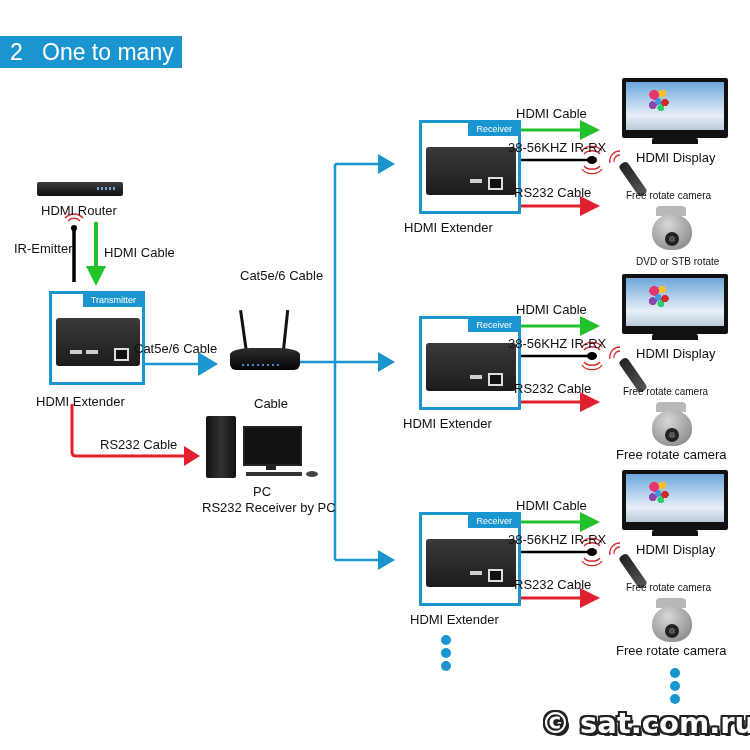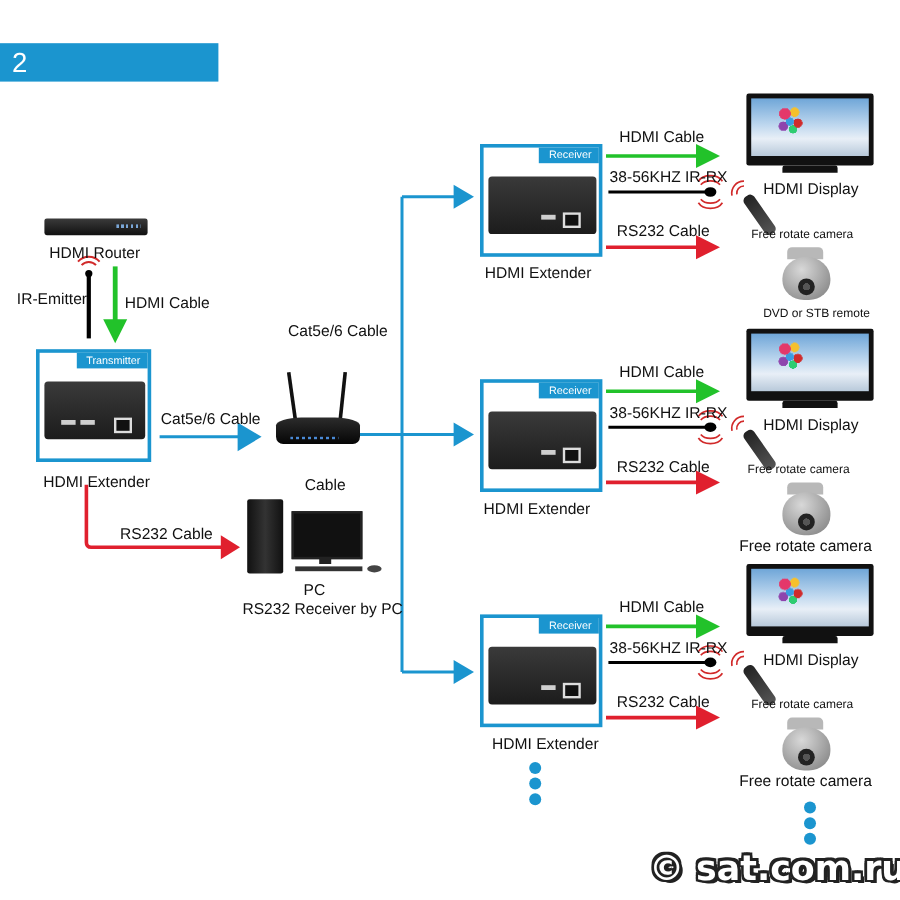--- a/index.html
+++ b/index.html
@@ -4,21 +4,21 @@
 <style>
   html, body { margin:0; padding:0; background:#ffffff; }
   body { width:750px; height:750px; position:relative; overflow:hidden; font-family:"Liberation Sans", sans-serif; color:#111; }
   .abs { position:absolute; }
   .title-bar { left:0; top:36px; width:182px; height:32px; background:#1b95cf; color:#fff; font-size:23px; line-height:32px; white-space:nowrap; }
   .title-bar .num { position:absolute; left:10px; }
   .title-bar .txt { position:absolute; left:42px; }
   .lbl { position:absolute; font-size:13px; white-space:nowrap; color:#111; }
   .lbl.sm { font-size:10px; }
   svg.wires { position:absolute; left:0; top:0; width:750px; height:750px; }
-  .ext-frame { position:absolute; border:3px solid #1b95cf; background:#fff; box-sizing:border-box; }
+  .ext-frame { position:absolute; border:3px solid #1b95cf; background:#fff; box-sizing:border-box;margin-left:19px; }
   .ext-tag { position:absolute; right:0; top:0; background:#1b95cf; color:#fff; font-size:9px; padding:1px 6px 2px 8px; }
   .device { position:absolute; background:linear-gradient(#3a3a3a,#1c1c1c); border-radius:3px; }
   .device .port { position:absolute; background:#cfcfcf; height:4px; }
   .device .rj { position:absolute; width:11px; height:9px; border:2px solid #ddd; background:#111; }
   .tv { position:absolute; background:#111; border-radius:2px; }
   .tv .screen { position:absolute; left:4px; top:4px; right:4px; bottom:8px; background:linear-gradient(180deg,#6fa6d8 0%,#bcd6ee 45%,#e8eff7 70%,#b8c9da 100%); }
   .tv .balloons { position:absolute; left:20%; top:10%; width:28%; height:55%; border-radius:50%;
      background:radial-gradient(circle at 30% 30%,#e4386a 0 18%,transparent 19%),radial-gradient(circle at 60% 25%,#f6c02c 0 15%,transparent 16%),radial-gradient(circle at 45% 55%,#3c9be0 0 16%,transparent 17%),radial-gradient(circle at 70% 60%,#d02b2b 0 15%,transparent 16%),radial-gradient(circle at 25% 70%,#8e44ad 0 14%,transparent 15%),radial-gradient(circle at 55% 80%,#2ecc71 0 13%,transparent 14%); }
   .tv-stand { position:absolute; background:#111; border-radius:2px 2px 0 0; }
   .camera { position:absolute; }
@@ -28,20 +28,21 @@
   .remote { position:absolute; width:10px; height:38px; background:linear-gradient(#222,#555); border-radius:4px; transform:rotate(-35deg); }
   .dot { position:absolute; width:10px; height:10px; background:#1b95cf; border-radius:50%; }
   .watermark { position:absolute; left:541px; top:706px; font-family:"DejaVu Sans", sans-serif; font-weight:bold; font-size:29px; color:#fff; letter-spacing:0px;
      text-shadow: -2px -2px 0 #222, 2px -2px 0 #222, -2px 2px 0 #222, 2px 2px 0 #222, 0 2px 0 #222, 0 -2px 0 #222, 2px 0 0 #222, -2px 0 0 #222, 3px 3px 0 #222; white-space:nowrap; }
 </style>
 </head>
 <body>
 
 <div class="abs title-bar">
   <span class="num">2</span>
+  <span class="txt">One to many</span>
 </div>
 
 <svg class="wires" viewBox="0 0 750 750">
 
   <g>
     <line x1="96" y1="222" x2="96" y2="268" stroke="#22c22a" stroke-width="4"></line>
     <polygon points="86,266 106,266 96,286" fill="#22c22a"></polygon>
   </g>
 
   <g>
@@ -192,21 +193,21 @@
       </div>
       <div class="tv-stand" style="left:652px;top:138px;width:46px;height:6px;"></div>
       <div class="lbl" style="left:636px;top:150px;">HDMI Display</div>
       <div class="remote" style="left:628px;top:160px;"></div>
       <div class="lbl sm" style="left:626px;top:190px;">Free rotate camera</div>
       <div class="camera" style="left:648px;top:206px;width:48px;height:48px;">
         <div class="mount" style="left:8px;top:0;width:30px;height:10px;border-radius:4px 4px 0 0;"></div>
         <div class="dome" style="left:4px;top:8px;width:40px;height:36px;"></div>
         <div class="lens" style="left:17px;top:26px;width:14px;height:14px;"></div>
       </div>
-      <div class="lbl sm" style="left:636px;top:256px;">DVD or STB remote</div>
+      <div class="lbl sm" style="left:636px;top:256px;">DVD or STB rotate</div>
 
       <div class="ext-frame" style="left:400px;top:316px;width:102px;height:94px;">
         <div class="ext-tag">Receiver</div>
         <div class="device" style="left:4px;top:24px;width:90px;height:48px;">
           <div class="port" style="left:44px;top:32px;width:12px;"></div>
           <div class="rj" style="left:62px;top:30px;"></div>
         </div>
       </div>
       <div class="lbl" style="left:403px;top:416px;">HDMI Extender</div>
       <div class="lbl" style="left:516px;top:302px;">HDMI Cable</div>

